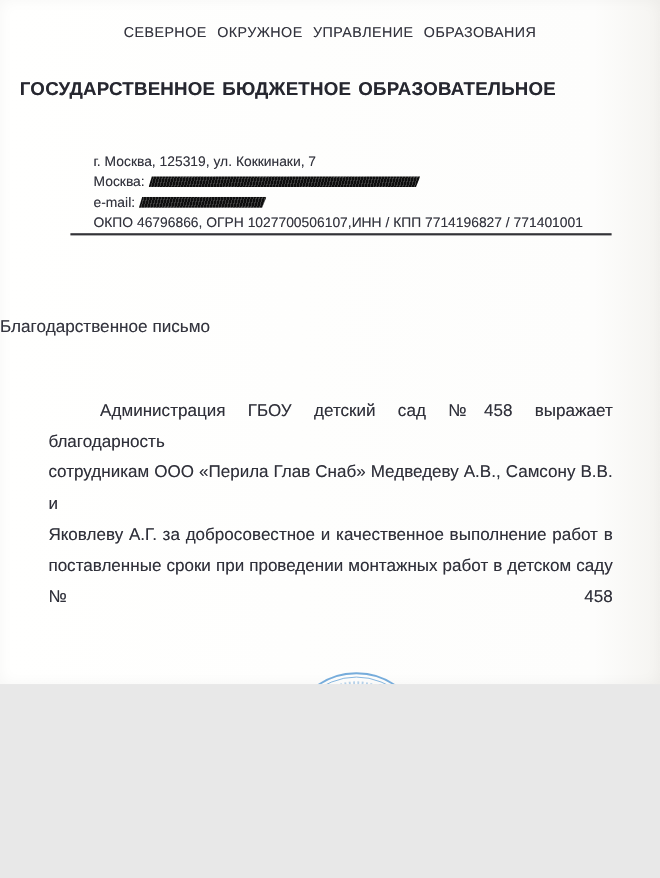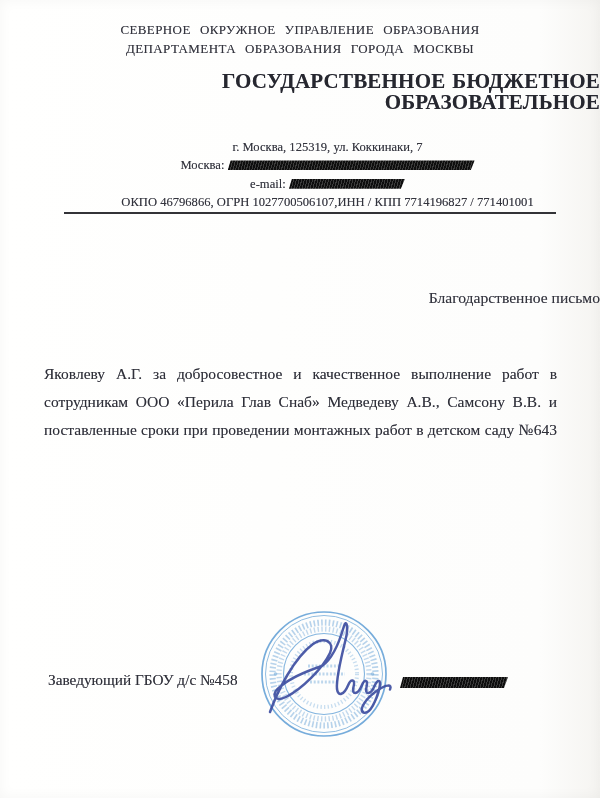--- a/index.html
+++ b/index.html
@@ -1,67 +1,67 @@
 <!DOCTYPE html>
 <html><head>
 <meta charset="utf-8">
 <style>
   html,body{margin:0;padding:0;background:#e8e8e8;}
   .page{
     position:relative;
-    width:600px;height:798px;
+    width:600px;height:622px;
     margin:0 auto;
     background:linear-gradient(90deg,#fffffe 0%,#fdfdfc 90%,#f5f4f1 100%);
     box-shadow:inset 0 0 14px rgba(0,0,0,.04);
-    font-family:Liberation Serif, serif;
+    font-family:Liberation Sans, sans-serif;
     color:#31323b;
     overflow:hidden;
   }
   .scan-text{text-shadow:0 0 .5px rgba(45,45,65,.45);}
 
   .authority{
     position:absolute;top:21px;left:0;right:0;
     text-align:center;
     font-size:13px;line-height:18.5px;
     word-spacing:5.5px;letter-spacing:.4px;
     color:#34353e;
   }
   .orgname{
     position:absolute;top:71px;left:0;right:0;
-    text-align:right;font-weight:bold;
-    font-size:21px;line-height:20.6px;
+    text-align:left;font-weight:bold;
+    font-size:17px;line-height:20.6px;
     letter-spacing:.2px;word-spacing:1.5px;
     color:#26272f;
     padding-left:18px;
   }
   .contact{
     position:absolute;top:138px;left:85px;right:30px;
     font-size:12.6px;line-height:18.4px;
     color:#33343d;
   }
-  .contact .row{white-space:nowrap;text-align:center;}
+  .contact .row{white-space:nowrap;}
   .redaction{
     display:inline-block;vertical-align:-1px;
     height:10px;
     background:repeating-linear-gradient(105deg,#0e0e0e 0 1.6px,#3b3b3b 1.6px 2.6px);
     clip-path:polygon(3px 0,100% 0,calc(100% - 4px) 100%,0 100%);
   }
   .redaction.phone{width:247px;}
   .redaction.email{width:116px;}
   .redaction.name{
     position:absolute;left:400px;top:677px;
     width:108px;height:11px;display:block;
   }
   .rule{
     position:absolute;top:212px;left:64px;width:492px;height:2.2px;
     background:#222226;opacity:.92;
   }
   .letter-title{
     position:absolute;top:289px;left:0;right:0;
-    text-align:right;font-size:15.6px;color:#34353e;
+    text-align:left;font-size:15.6px;color:#34353e;
   }
   .body-text{
     position:absolute;top:360px;left:44px;width:513px;
     font-size:15.5px;line-height:28.2px;color:#2f3039;
   }
   .body-line{text-align:justify;text-align-last:justify;}
   .body-line.first{text-indent:47px;}
   .body-line.last{text-align-last:left;}
   .signer{
     position:absolute;top:671px;left:48px;
@@ -69,21 +69,20 @@
   }
   .seal{position:absolute;left:240px;top:592px;width:175px;height:180px;}
 </style>
 </head>
 <body>
 
 <div class="page">
 
   <div class="authority scan-text">
     <div>СЕВЕРНОЕ ОКРУЖНОЕ УПРАВЛЕНИЕ ОБРАЗОВАНИЯ</div>
-    <div>ДЕПАРТАМЕНТА ОБРАЗОВАНИЯ ГОРОДА МОСКВЫ</div>
   </div>
 
   <div class="orgname scan-text">
     <div>ГОСУДАРСТВЕННОЕ БЮДЖЕТНОЕ ОБРАЗОВАТЕЛЬНОЕ</div>
   </div>
 
   <div class="contact scan-text">
     <div class="row">г. Москва, 125319,  ул. Коккинаки, 7</div>
     <div class="row">
       <span>Москва:</span>
@@ -94,23 +93,24 @@
       <span class="redaction email"></span>
     </div>
     <div class="row">ОКПО 46796866, ОГРН 1027700506107,ИНН / КПП 7714196827 / 771401001</div>
   </div>
 
   <div class="rule"></div>
 
   <div class="letter-title scan-text">Благодарственное письмо</div>
 
   <div class="body-text scan-text">
+    <div class="body-line first">Администрация ГБОУ детский сад №458 выражает благодарность</div>
+    <div class="body-line">сотрудникам ООО «Перила Глав Снаб» Медведеву А.В., Самсону В.В. и</div>
     <div class="body-line">Яковлеву А.Г. за добросовестное и качественное выполнение работ в</div>
-    <div class="body-line">сотрудникам ООО «Перила Глав Снаб» Медведеву А.В., Самсону В.В. и</div>
-    <div class="body-line">поставленные сроки при проведении монтажных работ в детском саду №643</div>
+    <div class="body-line">поставленные сроки при проведении монтажных работ в детском саду №458</div>
   </div>
 
   <div class="signer scan-text">Заведующий ГБОУ д/с №458</div>
 
   <svg class="seal" viewBox="0 0 175 180" aria-hidden="true">
     <g stroke="#6fa8d9" fill="none">
       <circle cx="84" cy="82" r="62" stroke-width="1.7" opacity="0.95"></circle>
       <circle cx="84" cy="82" r="58.5" stroke-width="0.9" opacity="0.85"></circle>
       <circle cx="84" cy="82" r="40.5" stroke-width="1.1" opacity="0.85"></circle>
 

